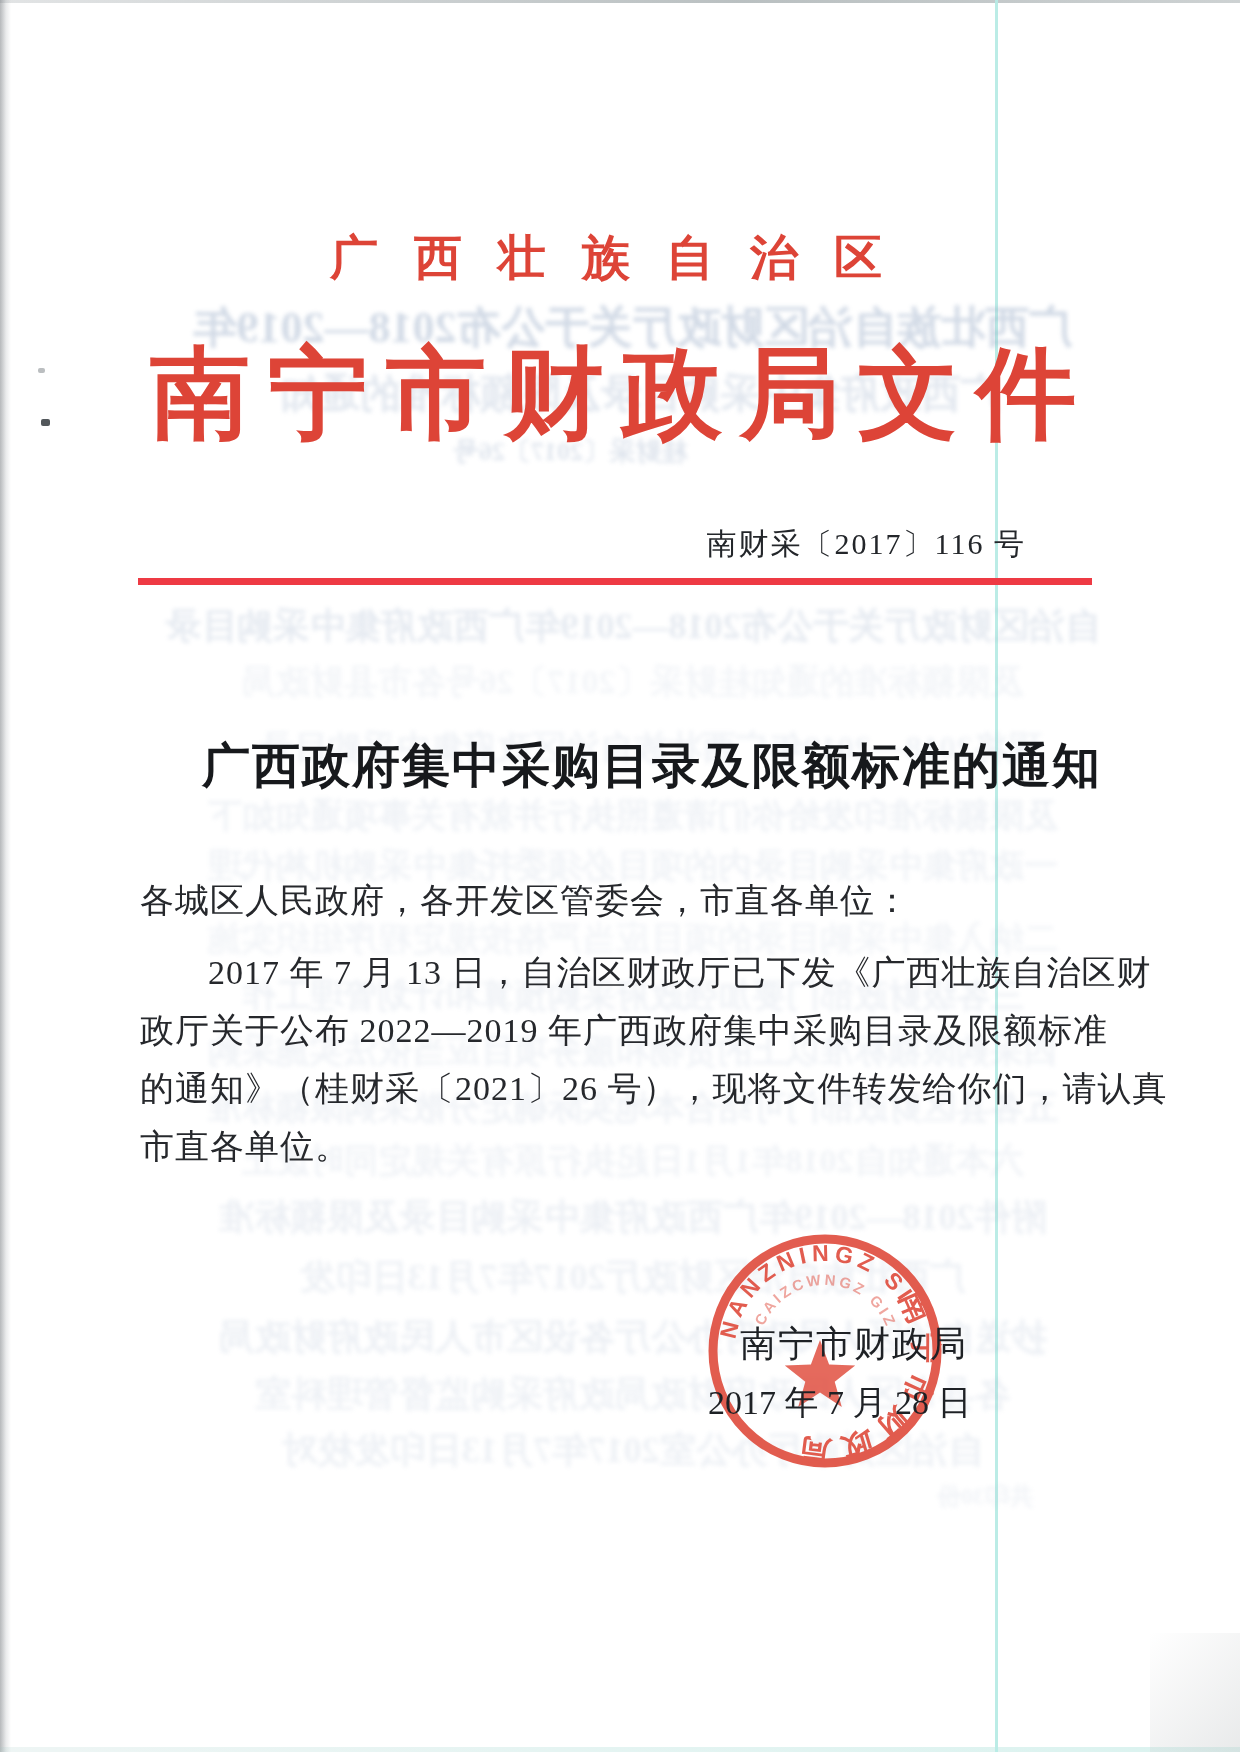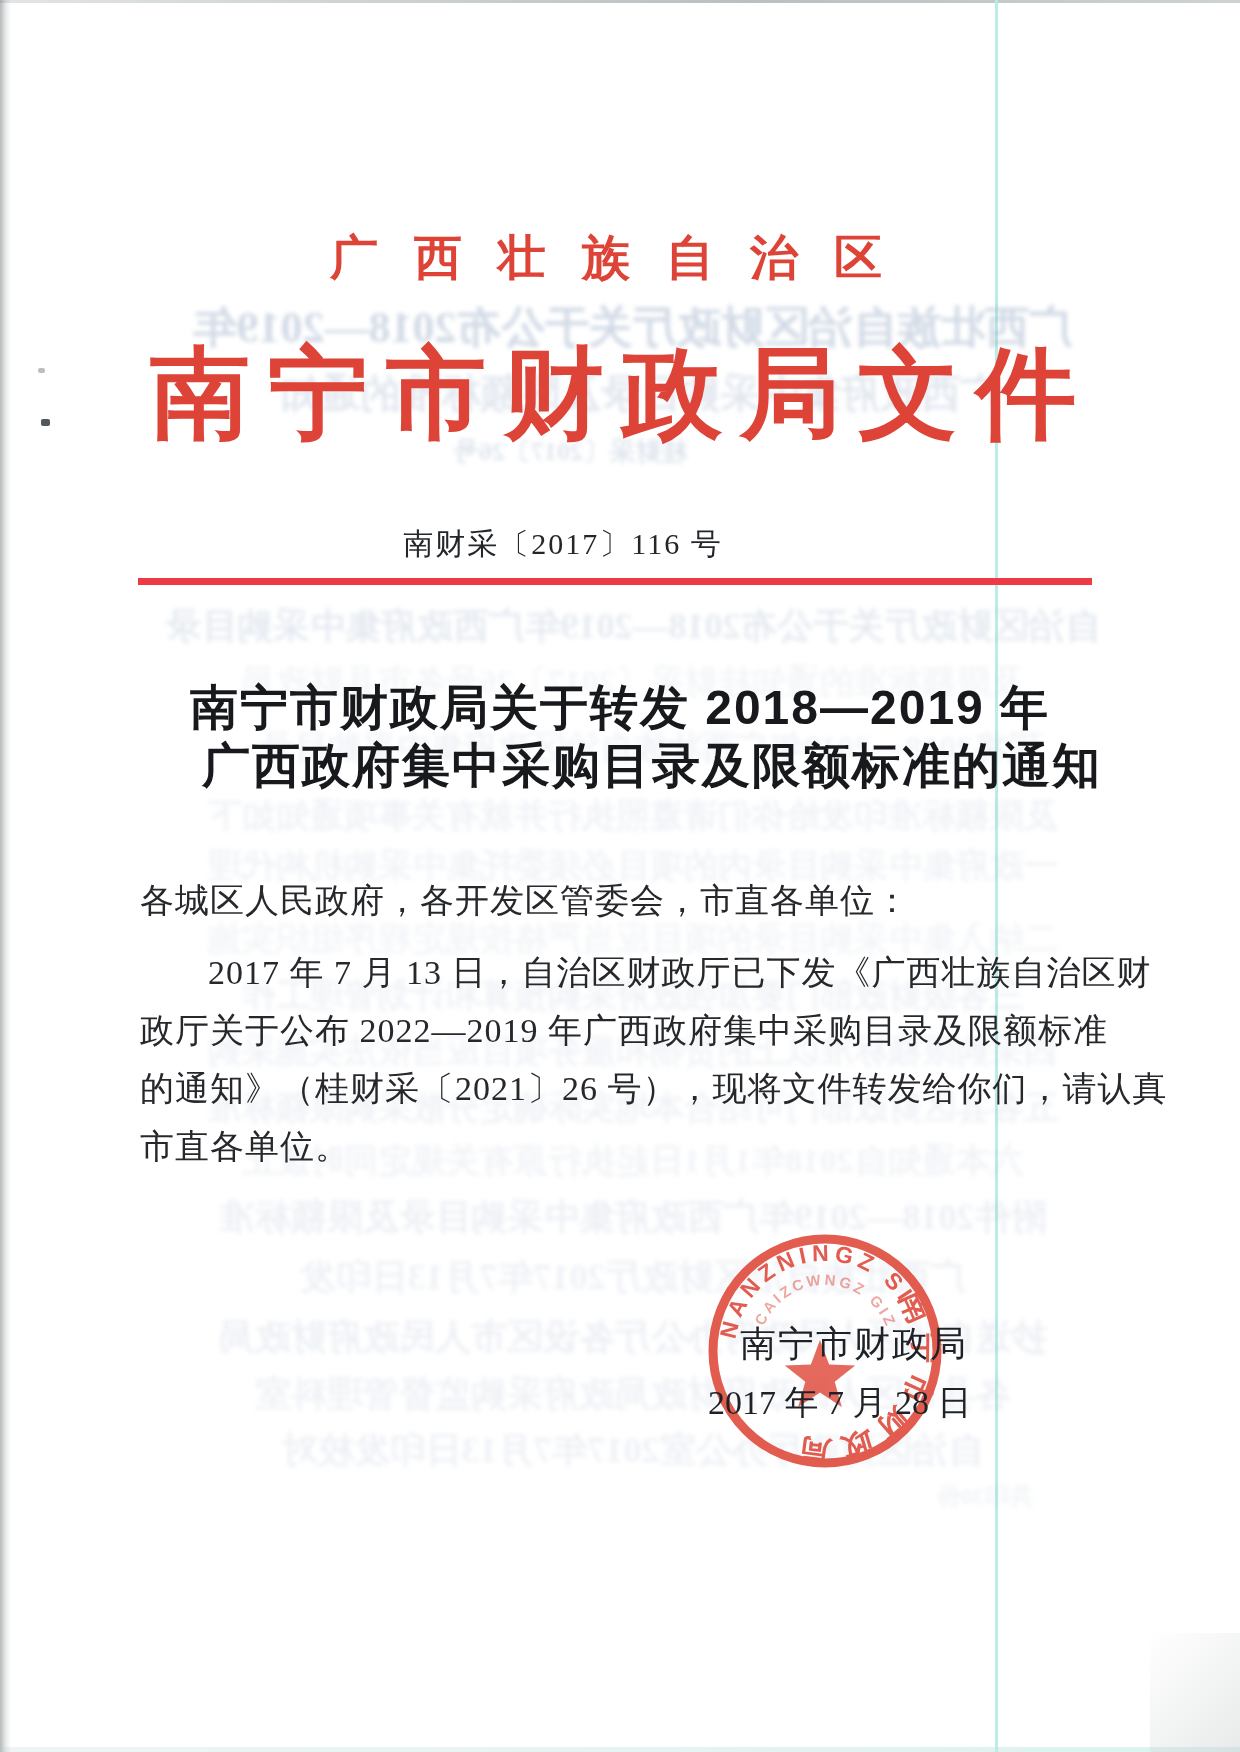--- a/index.html
+++ b/index.html
@@ -43,21 +43,21 @@
     color:#dd4437;white-space:nowrap;
   }
   .org-line{
     position:absolute;left:150px;top:328px;
     font-family:"Liberation Sans","DejaVu Sans",sans-serif;
     font-size:100px;font-weight:700;letter-spacing:18px;
     color:#dd4437;white-space:nowrap;
   }
   .doc-number{
     position:absolute;left:100px;top:524px;width:926px;
-    text-align:center;font-size:30px;color:#23262a;letter-spacing:2px;white-space:nowrap;
+    text-align:right;font-size:30px;color:#23262a;letter-spacing:2px;white-space:nowrap;
   }
   .divider{position:absolute;left:138px;top:578px;width:954px;height:7px;background:#ee3a44;}
   
   .title-l1,.title-l2{
     position:absolute;left:0;width:1240px;text-align:center;
     font-family:"Liberation Sans","DejaVu Sans",sans-serif;
     font-weight:700;color:#17191c;font-size:48px;letter-spacing:2px;white-space:nowrap;
   }
   .title-l1{top:676px;}
   .title-l2{top:734px;padding-left:32px;}
@@ -110,21 +110,20 @@
       <div class="bleed-line" style="left: 150px; top: 1370px; width: 965px; font-size: 36px; opacity: 0.14; color: rgb(141, 162, 192);">各县市区人民政府财政局政府采购监督管理科室</div>
       <div class="bleed-line" style="left: 150px; top: 1426px; width: 965px; font-size: 36px; opacity: 0.15; color: rgb(141, 162, 192);">自治区财政厅办公室2017年7月13日印发校对</div>
       <div class="bleed-line" style="left: 880px; top: 1480px; width: 210px; font-size: 24px; opacity: 0.12; color: rgb(141, 162, 192);">共印30份</div>
     </div>
 
   <div class="region-line">广西壮族自治区</div>
   <div class="org-line">南宁市财政局文件</div>
   <div class="doc-number">南财采〔2017〕116 号</div>
   <div class="divider"></div>
 
-  <div class="title-l1">南宁市财政局关于转发 2018—2019 年</div>
   <div class="title-l2">广西政府集中采购目录及限额标准的通知</div>
 
   <div class="body-line salutation">各城区人民政府，各开发区管委会，市直各单位：</div>
   <div class="body-line p1">2017 年 7 月 13 日，自治区财政厅已下发《广西壮族自治区财</div>
   <div class="body-line p2">政厅关于公布 2022—2019 年广西政府集中采购目录及限额标准</div>
   <div class="body-line p3">的通知》（桂财采〔2021〕26 号），现将文件转发给你们，请认真</div>
   <div class="body-line p4">市直各单位。</div>
 
   <svg class="stamp" width="260" height="258" viewBox="695 1223 260 258">
     <defs>

